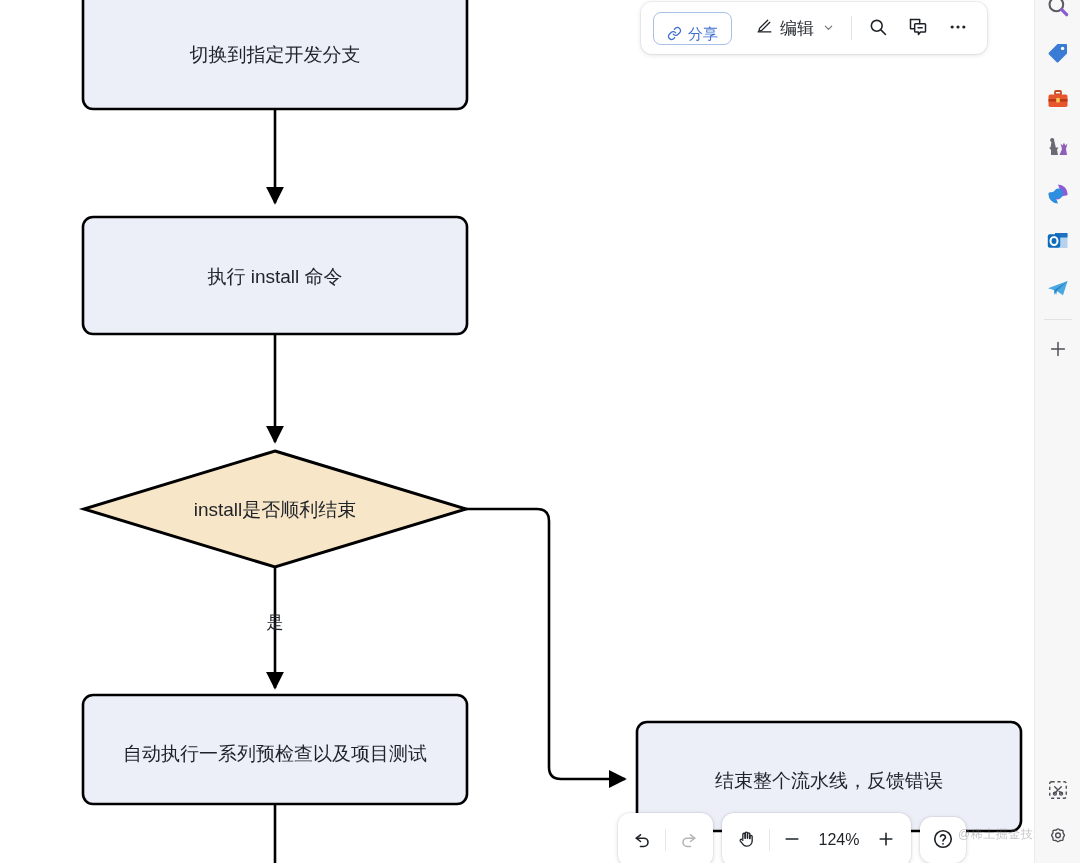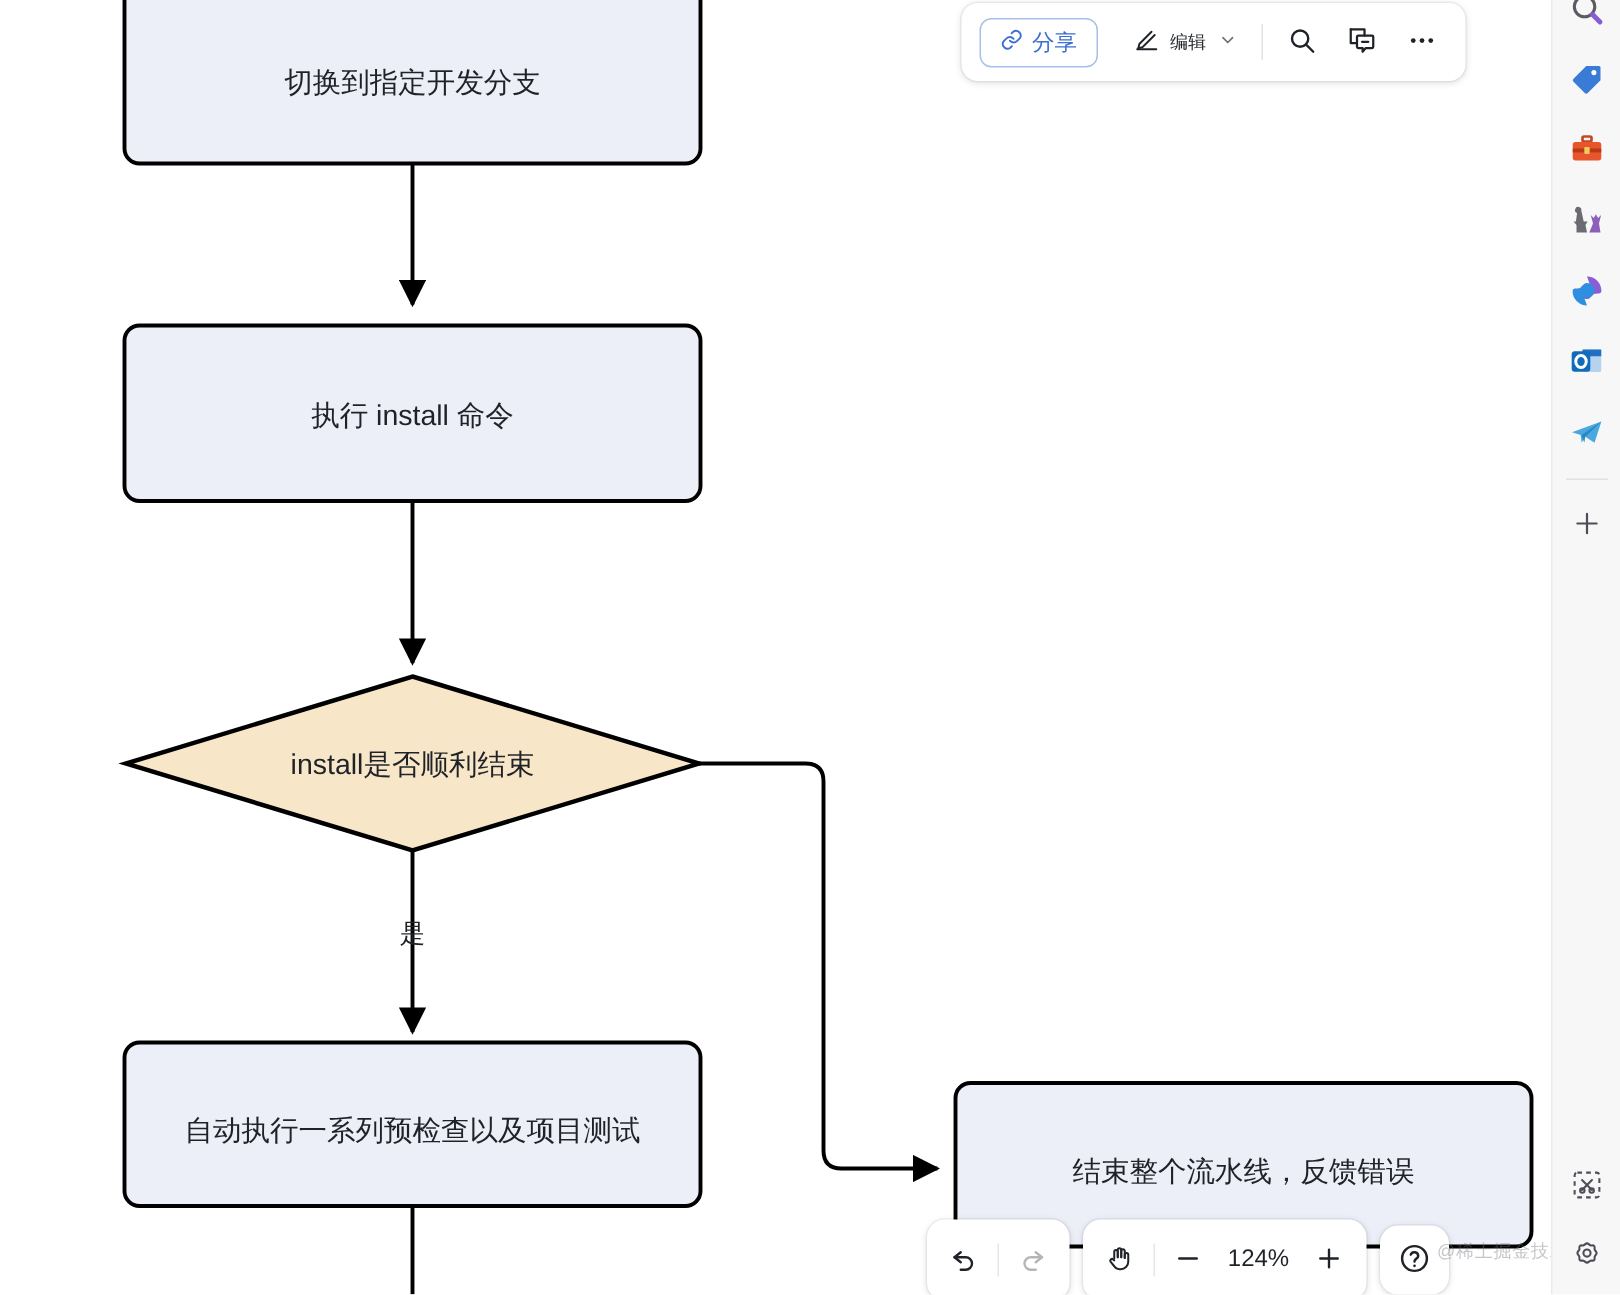--- a/index.html
+++ b/index.html
@@ -39,36 +39,36 @@
     left: 641px; top: 2px;
     height: 52px;
     display: flex; align-items: center;
     gap: 0px;
     padding: 0 12px;
     background: #ffffff;
     border-radius: 11px;
     box-shadow: 0 1px 5px rgba(0,0,0,.13), 0 0 0 1px rgba(0,0,0,.045);
   }
   .share-btn {
-    display:flex; align-items:center; gap:6px;
+    display:flex; align-items:flex-end; gap:6px;
     height: 33px; padding: 0 13px;
     border: 1px solid #a8c0e8;
     border-radius: 8px;
     color: #3f6fd0;
     font-size: 15px;
     background: #ffffff;
     cursor: pointer;
     white-space: nowrap;
   }
   .edit-btn {
     display:flex; align-items:center; gap:7px;
     height: 33px; padding: 0 8px 0 12px;
     margin-left: 12px;
     color: #1f2328;
-    font-size: 12px;
+    font-size: 17px;
     background: none; border: none;
     cursor: pointer;
     white-space: nowrap;
   }
   .tb-divider {
     width: 1px; height: 24px;
     background: #e3e3e5;
     margin: 0 9px;
   }
   .icon-btn {

